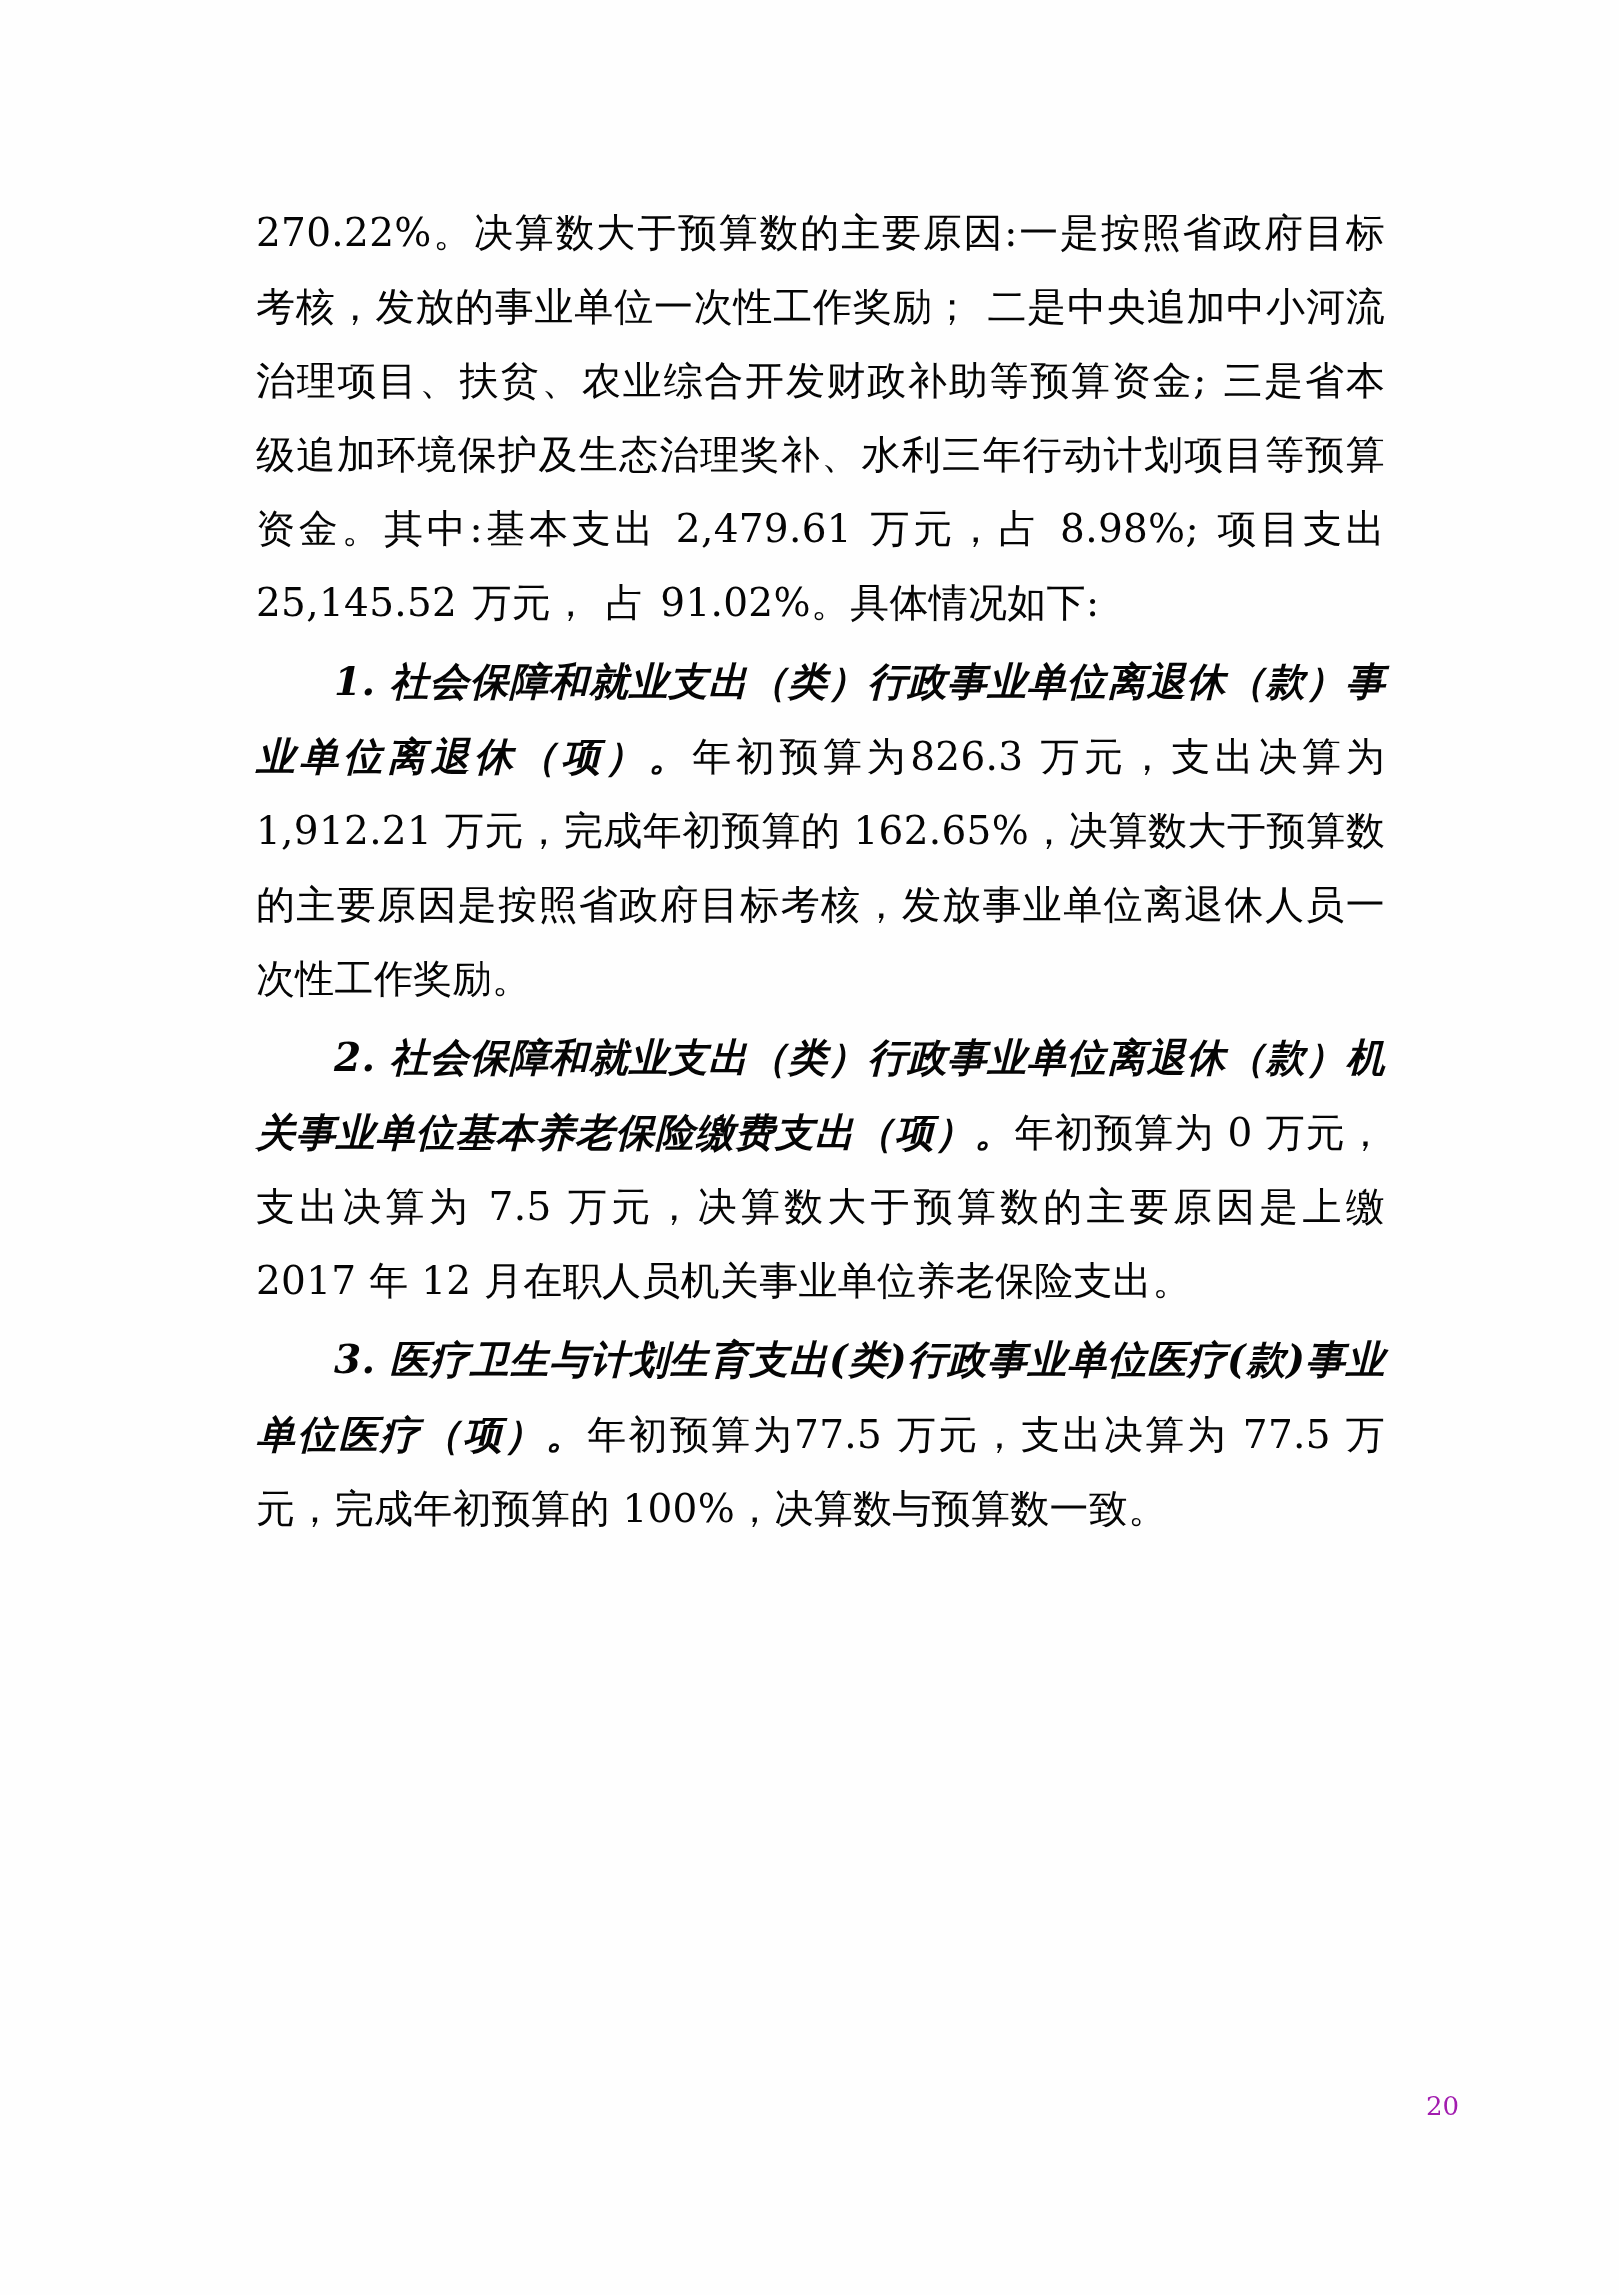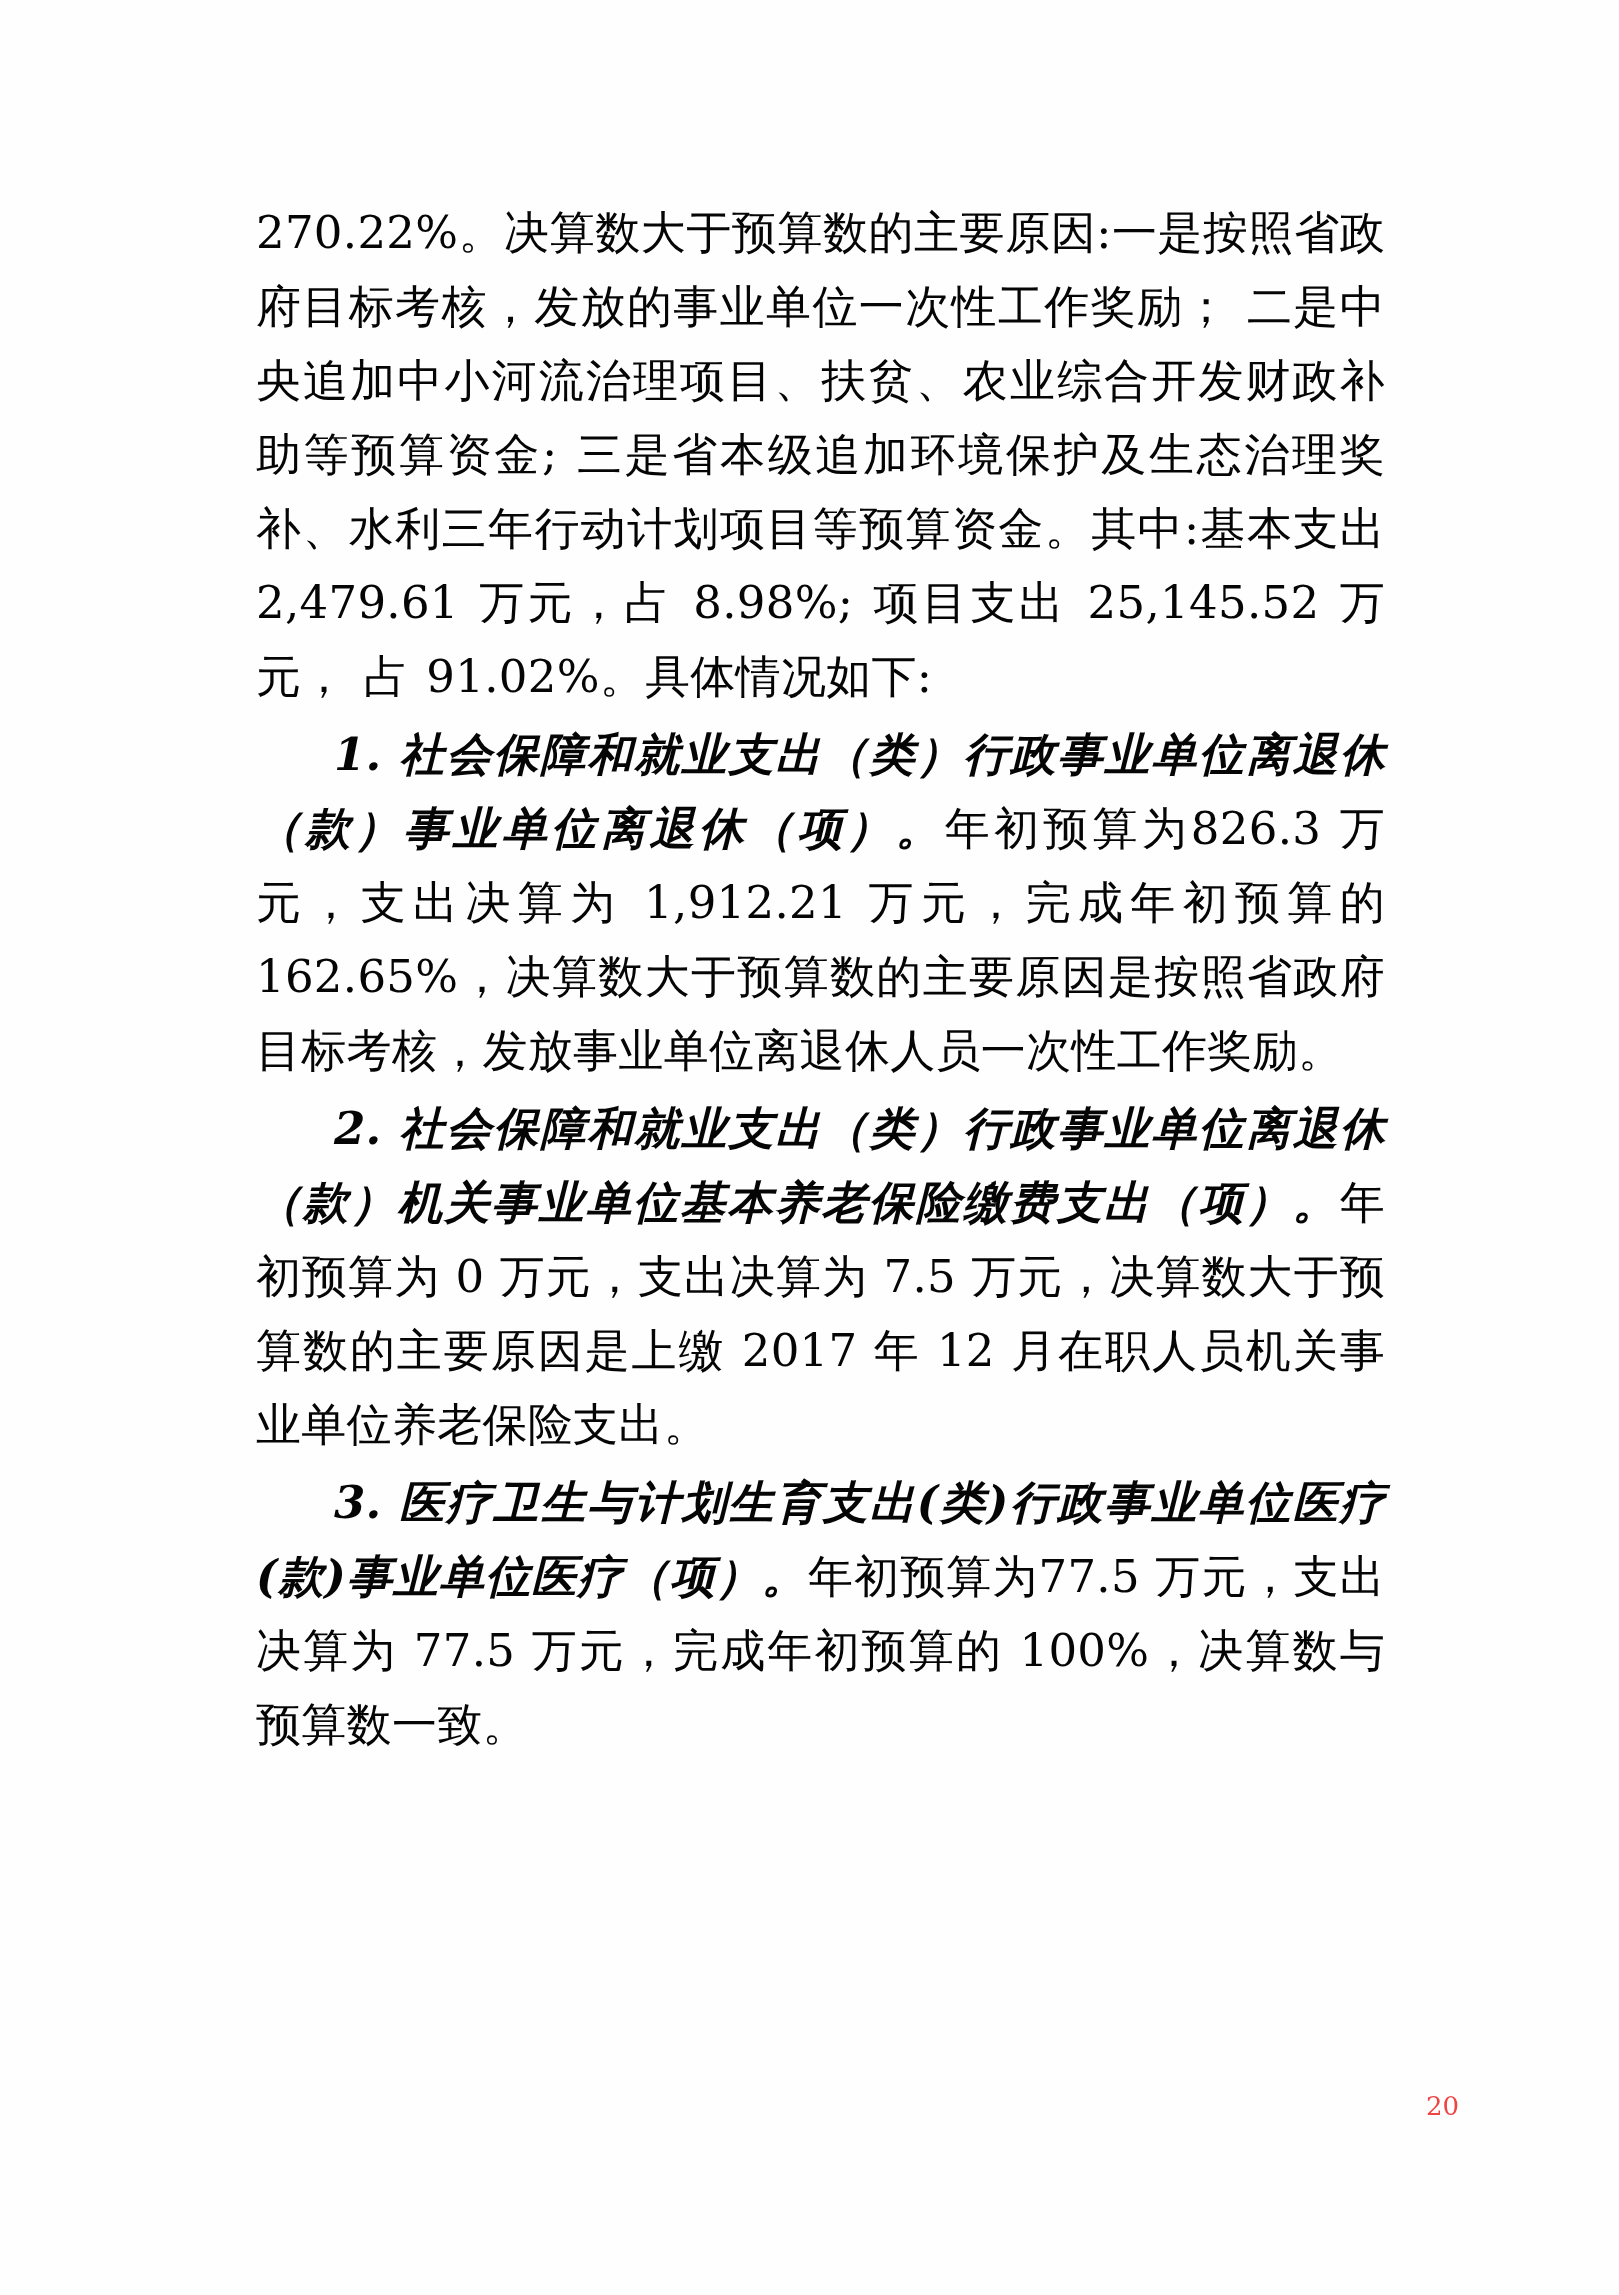--- a/index.html
+++ b/index.html
@@ -24,21 +24,21 @@
     background: #fefefe;
   }
   .content {
     position: absolute;
     left: 256px;
     top: 196px;
     width: 1129px;
   }
   p {
     margin: 0 0 3.9px 0;
-    font-size: 45px;
+    font-size: 39px;
     line-height: 74px;
     text-align: justify;
     text-justify: inter-ideograph;
     letter-spacing: 0.3px;
     font-weight: 400;
   }
   p.just {
     text-align-last: left;
   }
   .indent {
@@ -47,21 +47,21 @@
   .b {
     font-weight: 700;
     font-style: italic;
   }
   .page-number {
     position: absolute;
     right: 160px;
     top: 2091px;
     font-size: 26px;
     font-family: "DejaVu Serif", "Liberation Serif", serif;
-    color: #ef4444;
+    color: #a21caf;
   }
   .spread-2 { word-spacing: 2.6px; }
 </style>
 </head>
 <body>
 
 <div class="page">
   <div class="content">
 
     <p class="just spread-2">270.22%。决算数大于预算数的主要原因:一是按照省政府目标考核，发放的事业单位一次性工作奖励； 二是中央追加中小河流治理项目、扶贫、农业综合开发财政补助等预算资金; 三是省本级追加环境保护及生态治理奖补、水利三年行动计划项目等预算资金。其中:基本支出 2,479.61 万元，占 8.98%; 项目支出 25,145.52 万元， 占 91.02%。具体情况如下:</p>

